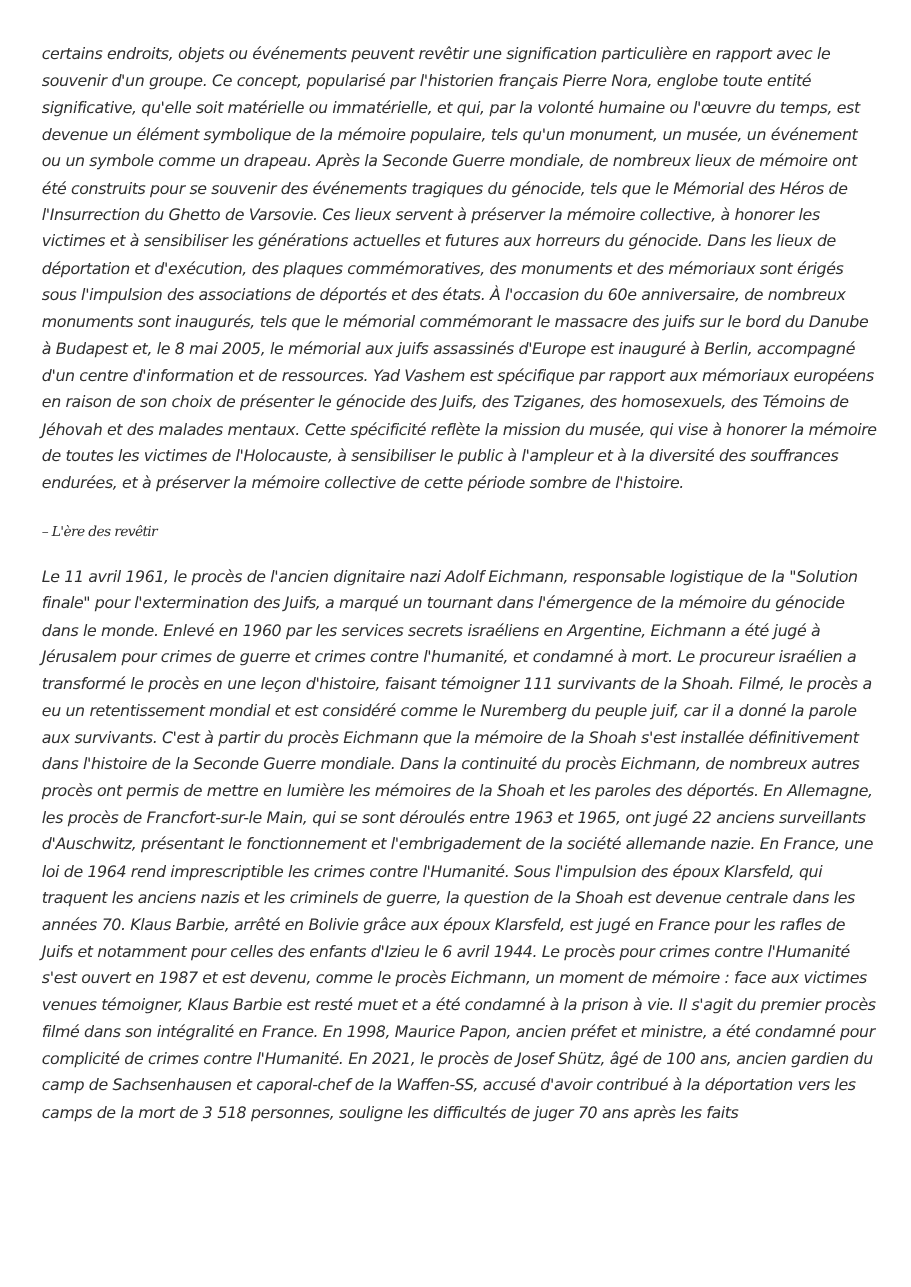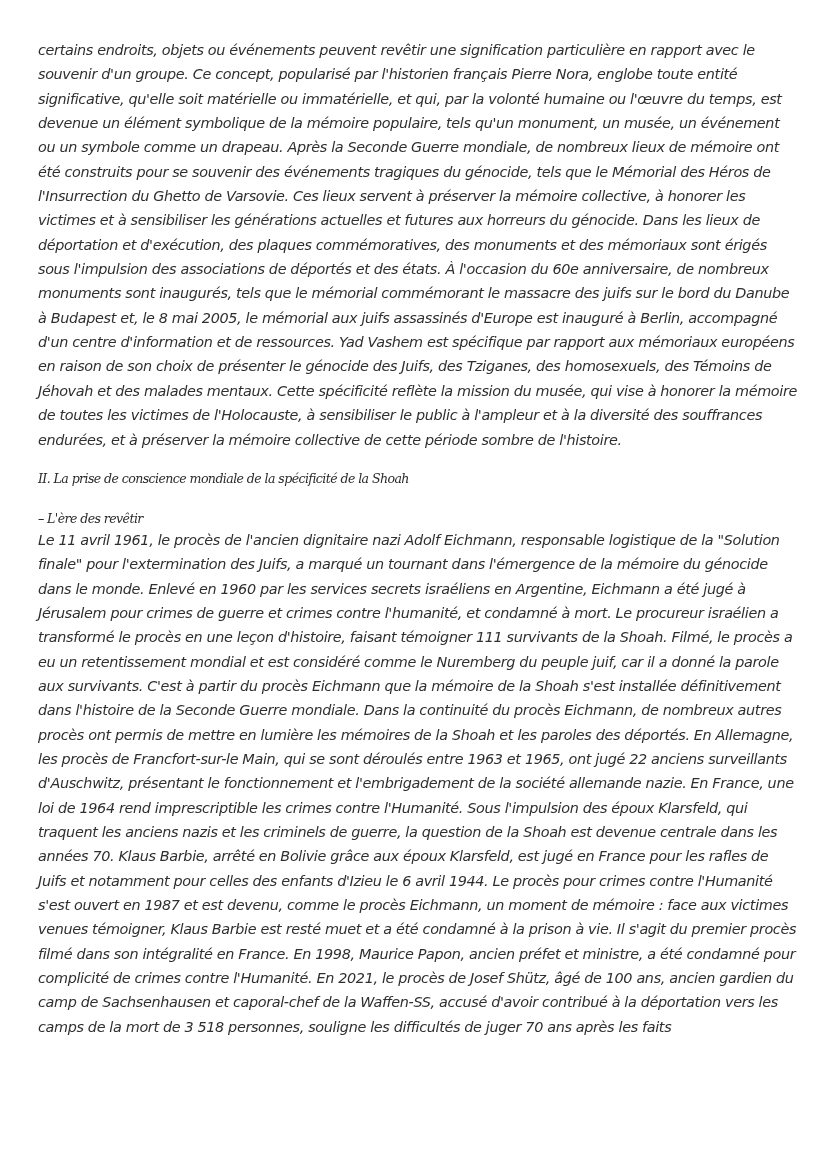--- a/index.html
+++ b/index.html
@@ -37,26 +37,26 @@
       margin: 0;
       line-height: 18px;
     }
     .h-section {
       margin-top: 18px;
     }
     .h-sub {
       margin-top: 22px;
     }
     .para-2 {
+      margin-top: 21px;
     }
   </style>
 </head>
 <body>
 
 <div class="page">
   <p class="para para-1">certains endroits, objets ou événements peuvent revêtir une signification particulière en rapport avec le souvenir d'un groupe. Ce concept, popularisé par l'historien français Pierre Nora, englobe toute entité significative, qu'elle soit matérielle ou immatérielle, et qui, par la volonté humaine ou l'œuvre du temps, est devenue un élément symbolique de la mémoire populaire, tels qu'un monument, un musée, un événement ou un symbole comme un drapeau. Après la Seconde Guerre mondiale, de nombreux lieux de mémoire ont été construits pour se souvenir des événements tragiques du génocide, tels que le Mémorial des Héros de l'Insurrection du Ghetto de Varsovie. Ces lieux servent à préserver la mémoire collective, à honorer les victimes et à sensibiliser les générations actuelles et futures aux horreurs du génocide. Dans les lieux de déportation et d'exécution, des plaques commémoratives, des monuments et des mémoriaux sont érigés sous l'impulsion des associations de déportés et des états. À l'occasion du 60e anniversaire, de nombreux monuments sont inaugurés, tels que le mémorial commémorant le massacre des juifs sur le bord du Danube à Budapest et, le 8 mai 2005, le mémorial aux juifs assassinés d'Europe est inauguré à Berlin, accompagné d'un centre d'information et de ressources. Yad Vashem est spécifique par rapport aux mémoriaux européens en raison de son choix de présenter le génocide des Juifs, des Tziganes, des homosexuels, des Témoins de Jéhovah et des malades mentaux. Cette spécificité reflète la mission du musée, qui vise à honorer la mémoire de toutes les victimes de l'Holocauste, à sensibiliser le public à l'ampleur et à la diversité des souffrances endurées, et à préserver la mémoire collective de cette période sombre de l'histoire.</p>
 
-  <p class="heading h-section">II. La prise de conscience mondiale de la spécificité de la Shoah</p>
 
   <p class="heading h-sub">– L'ère des revêtir</p>
 
   <p class="para para-2">Le 11 avril 1961, le procès de l'ancien dignitaire nazi Adolf Eichmann, responsable logistique de la "Solution finale" pour l'extermination des Juifs, a marqué un tournant dans l'émergence de la mémoire du génocide dans le monde. Enlevé en 1960 par les services secrets israéliens en Argentine, Eichmann a été jugé à Jérusalem pour crimes de guerre et crimes contre l'humanité, et condamné à mort. Le procureur israélien a transformé le procès en une leçon d'histoire, faisant témoigner 111 survivants de la Shoah. Filmé, le procès a eu un retentissement mondial et est considéré comme le Nuremberg du peuple juif, car il a donné la parole aux survivants. C'est à partir du procès Eichmann que la mémoire de la Shoah s'est installée définitivement dans l'histoire de la Seconde Guerre mondiale. Dans la continuité du procès Eichmann, de nombreux autres procès ont permis de mettre en lumière les mémoires de la Shoah et les paroles des déportés. En Allemagne, les procès de Francfort-sur-le Main, qui se sont déroulés entre 1963 et 1965, ont jugé 22 anciens surveillants d'Auschwitz, présentant le fonctionnement et l'embrigadement de la société allemande nazie. En France, une loi de 1964 rend imprescriptible les crimes contre l'Humanité. Sous l'impulsion des époux Klarsfeld, qui traquent les anciens nazis et les criminels de guerre, la question de la Shoah est devenue centrale dans les années 70. Klaus Barbie, arrêté en Bolivie grâce aux époux Klarsfeld, est jugé en France pour les rafles de Juifs et notamment pour celles des enfants d'Izieu le 6 avril 1944. Le procès pour crimes contre l'Humanité s'est ouvert en 1987 et est devenu, comme le procès Eichmann, un moment de mémoire : face aux victimes venues témoigner, Klaus Barbie est resté muet et a été condamné à la prison à vie. Il s'agit du premier procès filmé dans son intégralité en France. En 1998, Maurice Papon, ancien préfet et ministre, a été condamné pour complicité de crimes contre l'Humanité. En 2021, le procès de Josef Shütz, âgé de 100 ans, ancien gardien du camp de Sachsenhausen et caporal-chef de la Waffen-SS, accusé d'avoir contribué à la déportation vers les camps de la mort de 3 518 personnes, souligne les difficultés de juger 70 ans après les faits</p>
 </div>
 
 </body></html>

